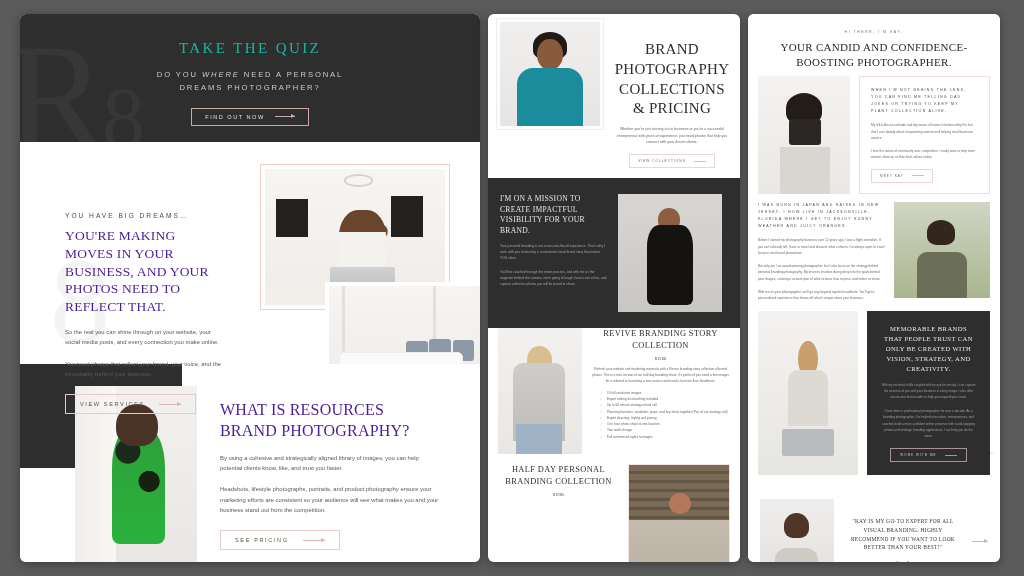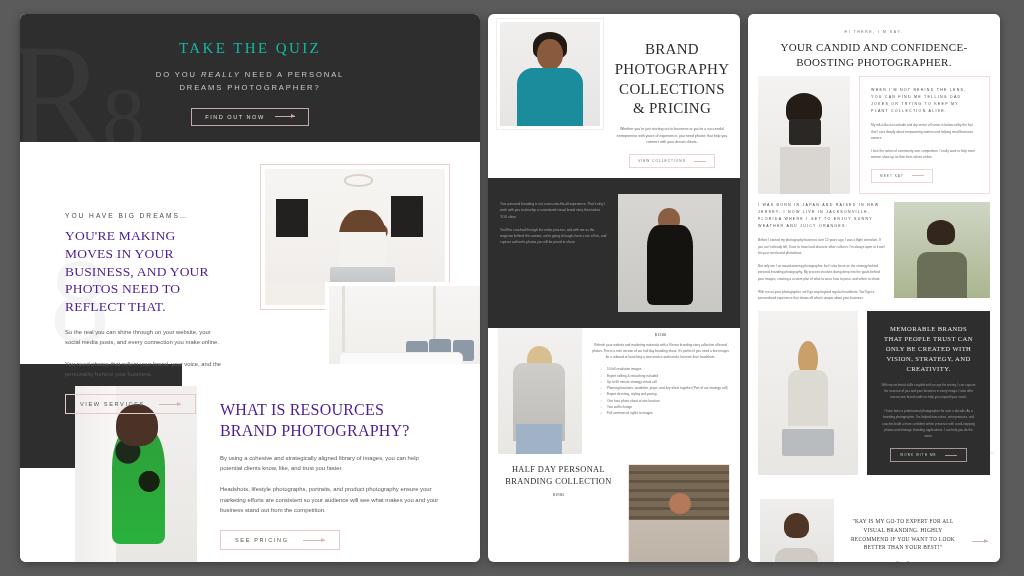--- a/index.html
+++ b/index.html
@@ -340,21 +340,21 @@
 
   <div class="panel" id="panel-left">
 
     <div class="hero-dark">
       <div class="watermark-R">
         <span>R</span><span class="sub">8</span>
       </div>
       <div class="hero-inner">
         <div class="hero-title">TAKE THE QUIZ</div>
         <div class="hero-sub">
-          <span>DO YOU </span><i>REALLY</i><span> NEED A PERSONAL</span><br>
+          <span>DO YOU </span><i>WHERE</i><span> NEED A PERSONAL</span><br>
           <span>DREAMS PHOTOGRAPHER?</span>
         </div>
         <div class="btn-outline">
           <span>FIND OUT NOW</span>
           <span class="arrow"></span>
         </div>
       </div>
     </div>
 
     <div class="sec1">
@@ -435,37 +435,39 @@
         <div class="tiny" style="margin-top:7px;">Whether you're just starting out in business or you're a successful entrepreneur with years of experience, you need photos that help you connect with your dream clients.</div>
         <div class="btn-mini">
           <span>VIEW COLLECTIONS</span>
           <span class="arrow"></span>
         </div>
       </div>
     </div>
 
     <div class="mid-dark">
       <div class="mid-dark-text">
+        <div class="h4-serif-light">I'M ON A MISSION TO CREATE IMPACTFUL VISIBILITY FOR YOUR BRAND.</div>
         <div class="tiny-light">Your personal branding is not a one-size-fits-all experience. That's why I work with you to develop a customized visual brand story that makes YOU shine.</div>
         <div class="tiny-light">You'll be coached through the entire process, and with me as the magician behind the camera, we're going to laugh, have a ton of fun, and capture authentic photos you will be proud to share.</div>
       </div>
       <div class="ph-blackdress">
         <div class="head2"></div>
         <div class="dress2"></div>
       </div>
     </div>
 
 
     <div class="coll-row">
       <div class="ph-blazer">
         <div class="blhair"></div>
         <div class="blz"></div>
         <div class="jeans"></div>
       </div>
       <div class="coll-text">
+        <div class="coll-title">REVIVE BRANDING STORY COLLECTION</div>
         <div class="coll-price">$1200</div>
         <div class="coll-desc">Refresh your website and marketing materials with a Revive branding story collection of brand photos. This is a mini version of our half day branding shoot. It's perfect if you need a few images for a rebrand or launching a new service and need a lot more than headshots.</div>
         <ul class="coll-list">
           <li>10 full resolution images</li>
           <li>Expert editing &amp; retouching included</li>
           <li>Up to 60 minute strategy virtual call</li>
           <li>Planning locations, wardrobe, props, and key shots together (Part of our strategy call)</li>
           <li>Expert directing, styling and posing</li>
           <li>One hour photo shoot at one location</li>
           <li>Two outfit change</li>

